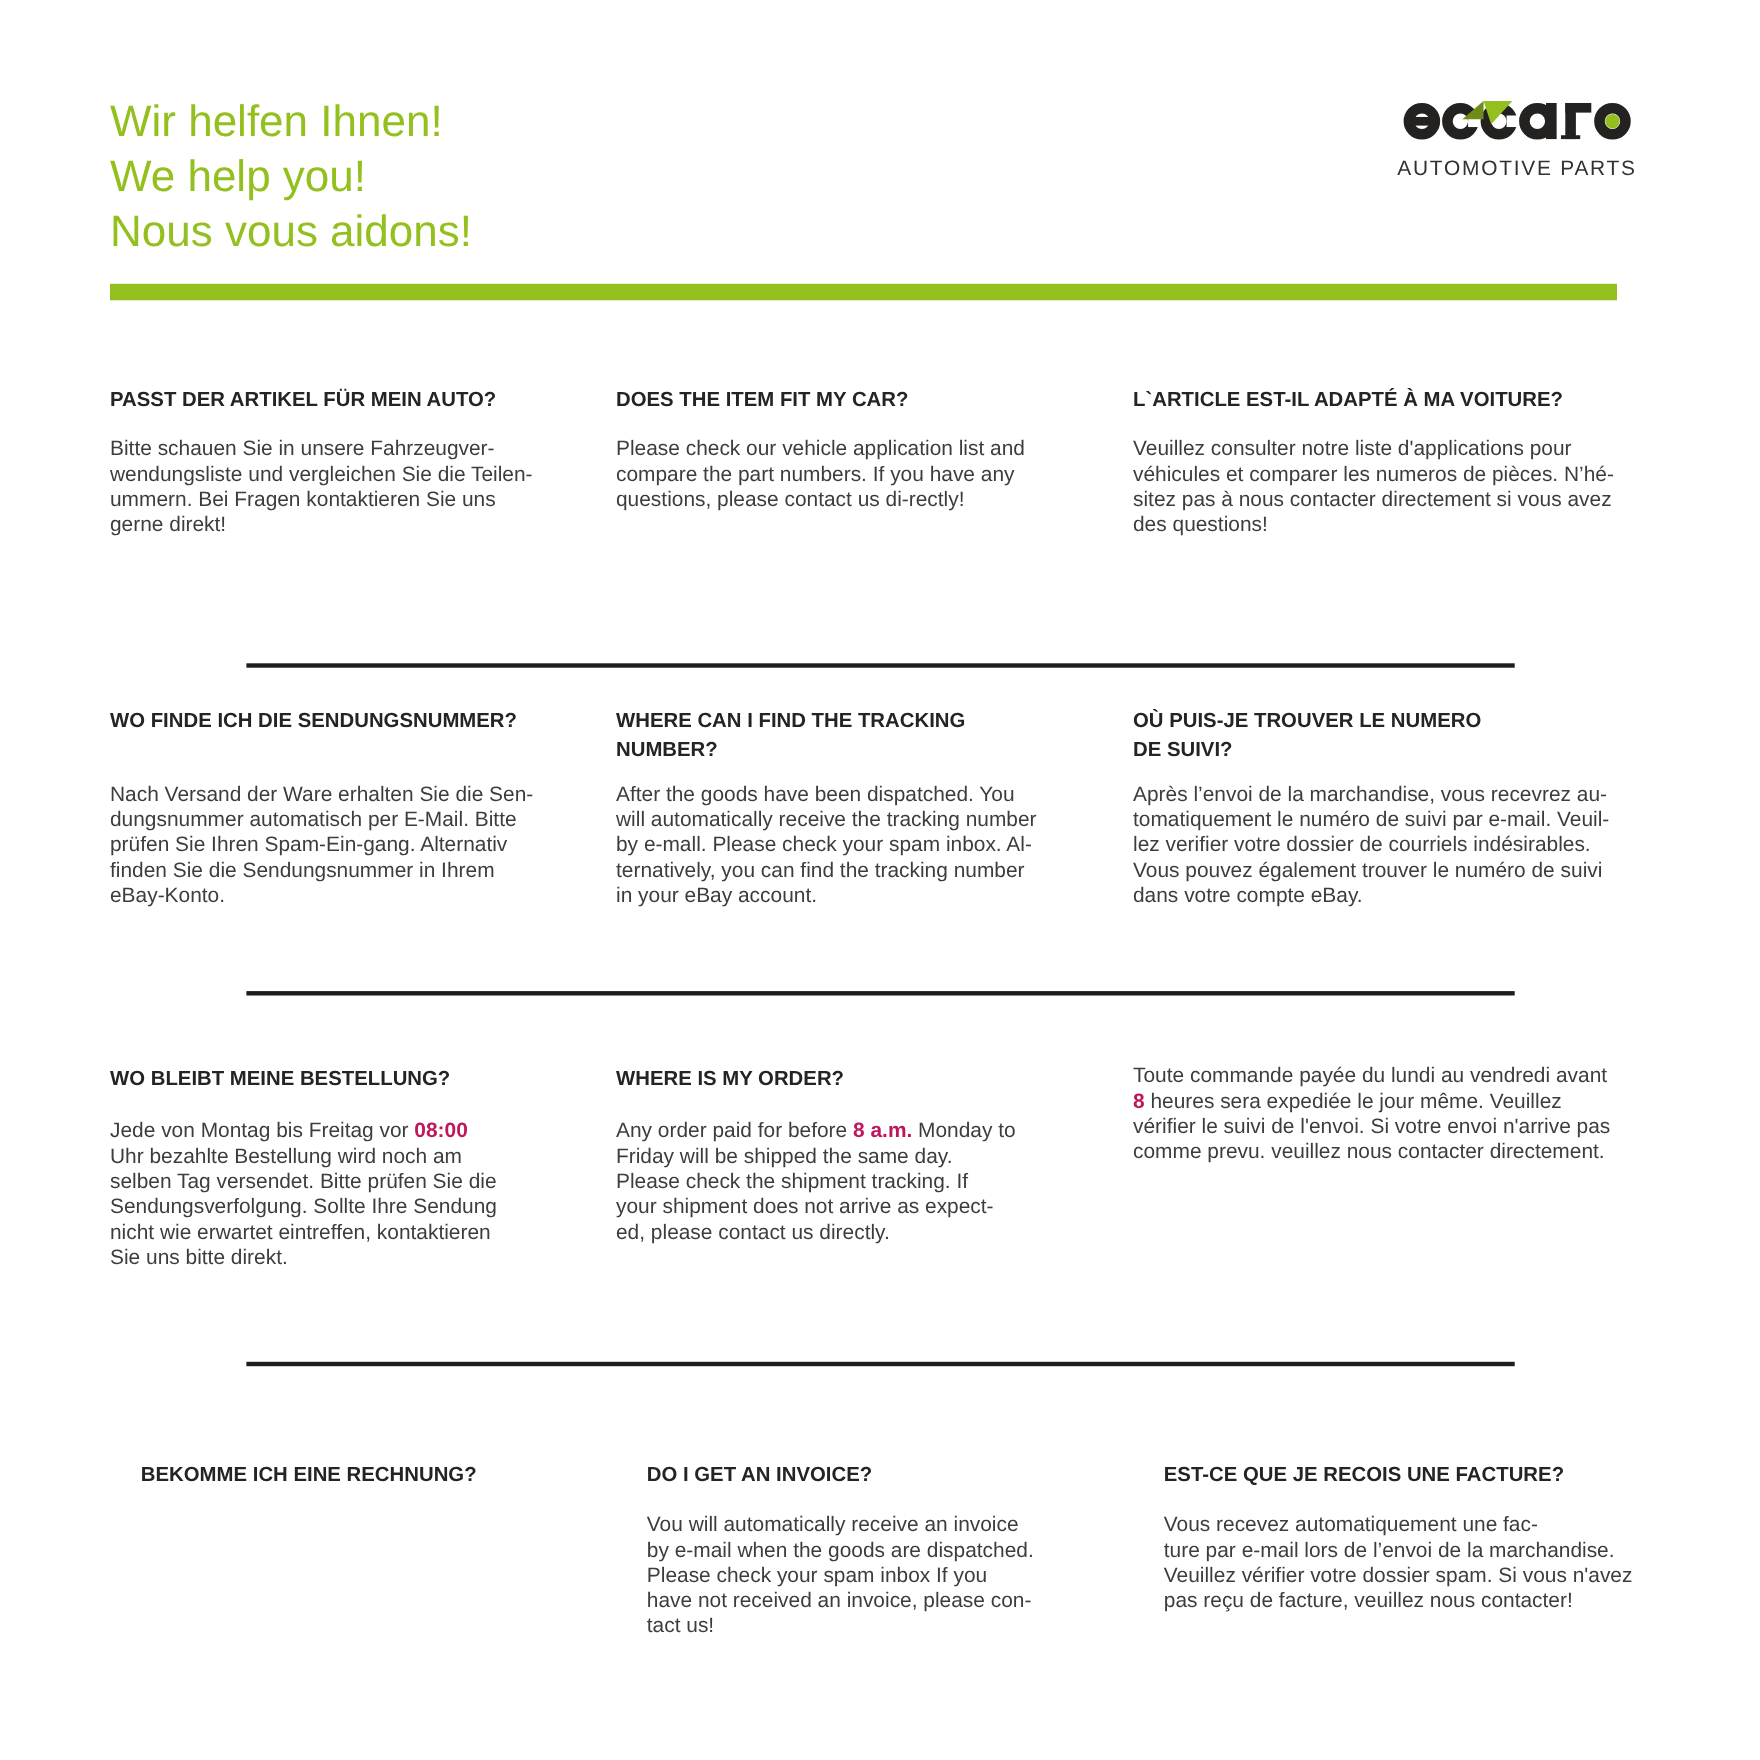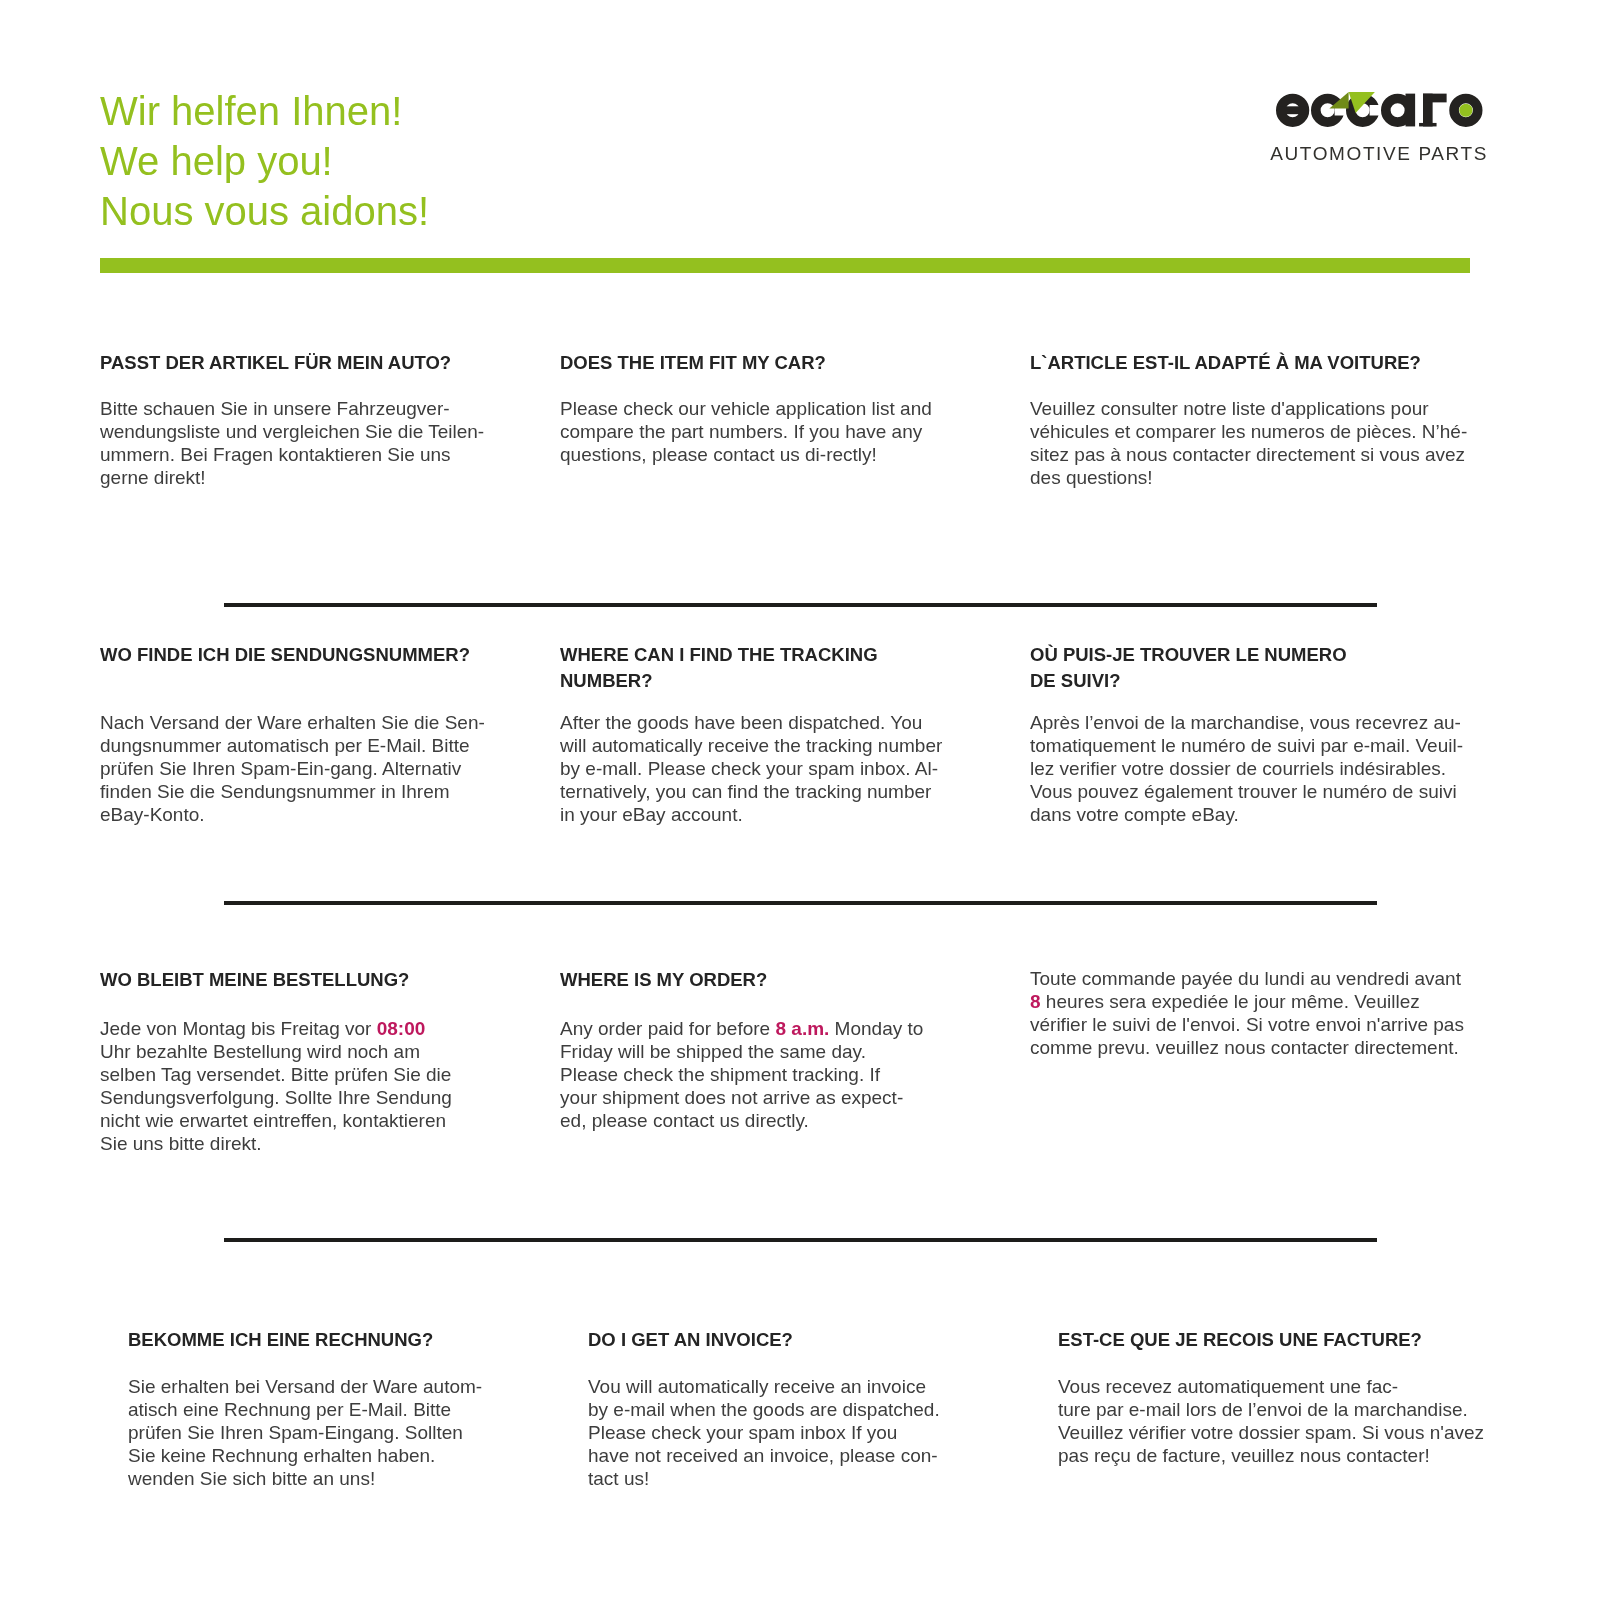--- a/index.html
+++ b/index.html
@@ -136,21 +136,20 @@
   <div>
     <div class="faq-body">Toute commande payée du lundi au vendredi avant<br><b>8</b> heures sera expediée le jour même. Veuillez<br>vérifier le suivi de l'envoi. Si votre envoi n'arrive pas<br>comme prevu. veuillez nous contacter directement.</div>
   </div>
 </div>
 
 <div class="divider div-3"></div>
 
 <div class="faq-row row-4">
   <div>
     <div class="faq-heading">BEKOMME ICH EINE RECHNUNG?</div>
-    <div class="faq-body">Sie erhalten bei Versand der Ware autom-<br>atisch eine Rechnung per E-Mail. Bitte<br>prüfen Sie Ihren Spam-Eingang. Sollten<br>Sie keine Rechnung erhalten haben.<br>wenden Sie sich bitte an uns!</div>
   </div>
   <div>
     <div class="faq-heading">DO I GET AN INVOICE?</div>
     <div class="faq-body">Vou will automatically receive an invoice<br>by e-mail when the goods are dispatched.<br>Please check your spam inbox If you<br>have not received an invoice, please con-<br>tact us!</div>
   </div>
   <div>
     <div class="faq-heading">EST-CE QUE JE RECOIS UNE FACTURE?</div>
     <div class="faq-body">Vous recevez automatiquement une fac-<br>ture par e-mail lors de l’envoi de la marchandise.<br>Veuillez vérifier votre dossier spam. Si vous n'avez<br>pas reçu de facture, veuillez nous contacter!</div>
   </div>
 </div>

